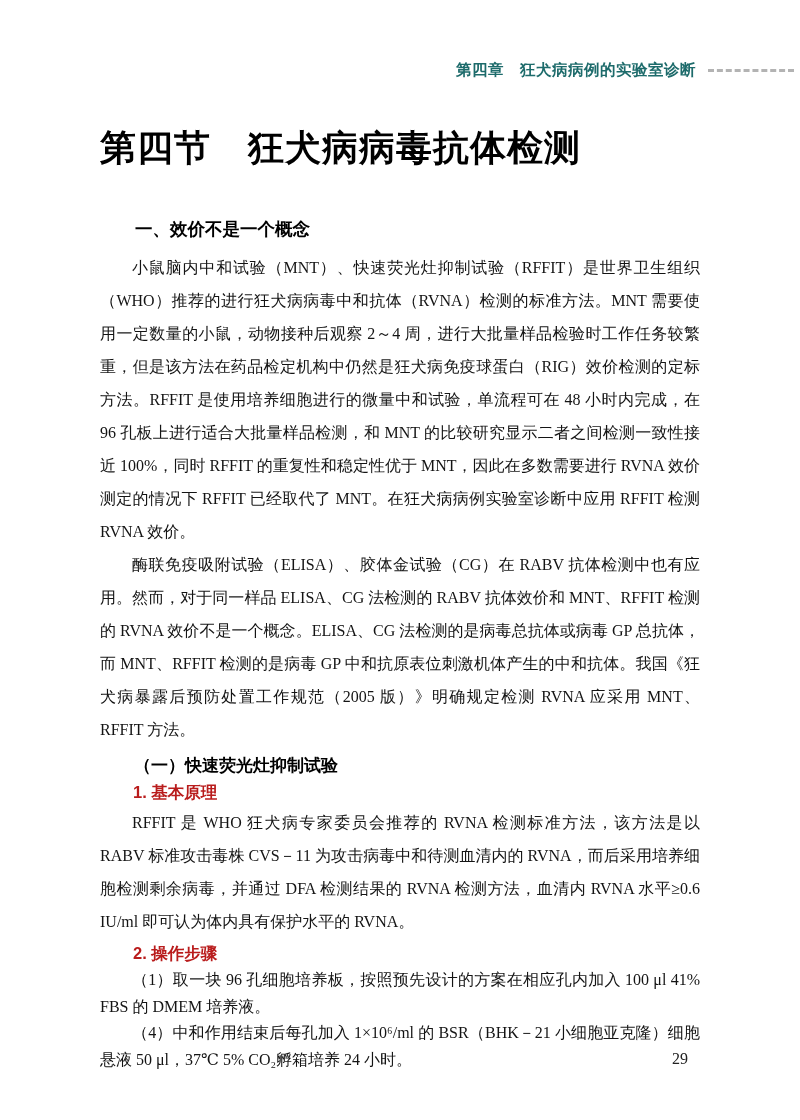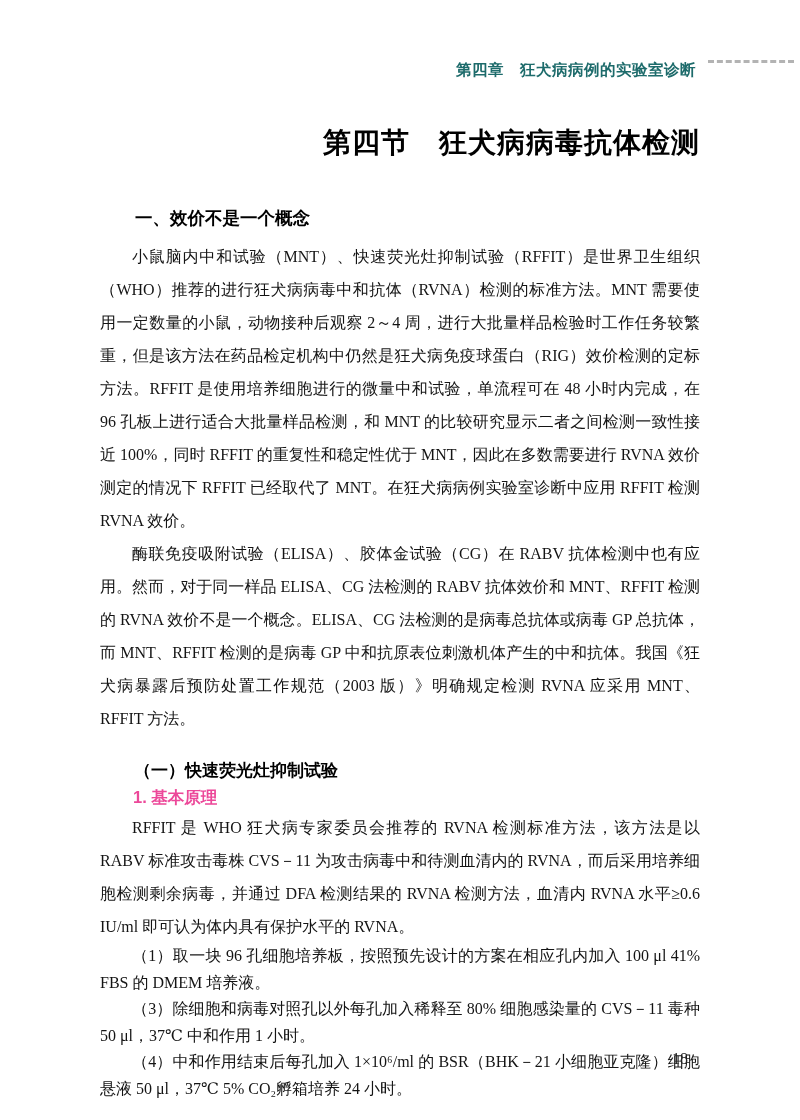--- a/index.html
+++ b/index.html
@@ -17,20 +17,21 @@
     overflow: hidden;
     background: #ffffff;
   }
   
   .running-head {
     position: absolute;
     top: 60px;
     left: 100px;
     right: 6px;
     display: flex;
+    align-items: center;
     justify-content: flex-end;
     gap: 12px;
   }
   .chapter {
     font-family: "Liberation Sans", "DejaVu Sans", sans-serif;
     font-weight: 700;
     font-size: 15.5px;
     letter-spacing: 0.5px;
     color: #1d6b6b;
     white-space: nowrap;
@@ -38,23 +39,23 @@
   .dash-rule {
     width: 86px;
     height: 0;
     border-top: 3px dashed #b3b3b3;
   }
   
   .content { padding: 0 100px; }
   .title {
     margin: 0;
     padding-top: 124px;
-    text-align: right;
+    text-align: left;
     font-family: "Liberation Sans", "DejaVu Sans", sans-serif;
-    font-size: 28px;
+    font-size: 36px;
     font-weight: 700;
     letter-spacing: 1px;
     color: #000;
   }
   .section-heading {
     margin: 44px 0 0 0;
     font-family: "Liberation Sans", "DejaVu Sans", sans-serif;
     font-size: 17.5px;
     font-weight: 700;
     text-indent: 2em;
@@ -62,34 +63,34 @@
   }
   .para {
     margin: 10px 0 0 0;
     font-size: 16px;
     line-height: 33px;
     text-align: justify;
     text-indent: 2em;
   }
   .para + .para { margin-top: 0; }
   .sub-heading {
-    margin: 24px 0 0 0;
+    margin: 8px 0 0 0;
     font-family: "Liberation Sans", "DejaVu Sans", sans-serif;
     font-size: 17px;
     font-weight: 700;
     text-indent: 2em;
     color: #000;
   }
   .num-heading {
     margin: 5px 0 0 0;
     font-family: "Liberation Sans", "DejaVu Sans", sans-serif;
     font-size: 16.5px;
     font-weight: 700;
     text-indent: 2em;
-    color: #ec4899;
+    color: #b91c1c;
   }
   .num-heading + .para { margin-top: 2px; }
   .step {
     margin: 0;
     font-size: 16px;
     line-height: 26.5px;
     text-align: justify;
     text-indent: 2em;
   }
   .num-heading + .step { margin-top: 2px; }
@@ -112,36 +113,36 @@
   </header>
 
   <div class="content">
 
     <h1 class="title">第四节　狂犬病病毒抗体检测</h1>
 
     <h2 class="section-heading">一、效价不是一个概念</h2>
 
     <p class="para">小鼠脑内中和试验（MNT）、快速荧光灶抑制试验（RFFIT）是世界卫生组织（WHO）推荐的进行狂犬病病毒中和抗体（RVNA）检测的标准方法。MNT 需要使用一定数量的小鼠，动物接种后观察 2～4 周，进行大批量样品检验时工作任务较繁重，但是该方法在药品检定机构中仍然是狂犬病免疫球蛋白（RIG）效价检测的定标方法。RFFIT 是使用培养细胞进行的微量中和试验，单流程可在 48 小时内完成，在 96 孔板上进行适合大批量样品检测，和 MNT 的比较研究显示二者之间检测一致性接近 100%，同时 RFFIT 的重复性和稳定性优于 MNT，因此在多数需要进行 RVNA 效价测定的情况下 RFFIT 已经取代了 MNT。在狂犬病病例实验室诊断中应用 RFFIT 检测 RVNA 效价。</p>
 
-    <p class="para">酶联免疫吸附试验（ELISA）、胶体金试验（CG）在 RABV 抗体检测中也有应用。然而，对于同一样品 ELISA、CG 法检测的 RABV 抗体效价和 MNT、RFFIT 检测的 RVNA 效价不是一个概念。ELISA、CG 法检测的是病毒总抗体或病毒 GP 总抗体，而 MNT、RFFIT 检测的是病毒 GP 中和抗原表位刺激机体产生的中和抗体。我国《狂犬病暴露后预防处置工作规范（2003 版）》明确规定检测 RVNA 应采用 MNT、RFFIT 方法。</p>
+    <p class="para">酶联免疫吸附试验（ELISA）、胶体金试验（CG）在 RABV 抗体检测中也有应用。然而，对于同一样品 ELISA、CG 法检测的 RABV 抗体效价和 MNT、RFFIT 检测的 RVNA 效价不是一个概念。ELISA、CG 法检测的是病毒总抗体或病毒 GP 总抗体，而 MNT、RFFIT 检测的是病毒 GP 中和抗原表位刺激机体产生的中和抗体。我国《狂犬病暴露后预防处置工作规范（2005 版）》明确规定检测 RVNA 应采用 MNT、RFFIT 方法。</p>
 
     <h3 class="sub-heading">（一）快速荧光灶抑制试验</h3>
 
     <h4 class="num-heading">1. 基本原理</h4>
 
     <p class="para">RFFIT 是 WHO 狂犬病专家委员会推荐的 RVNA 检测标准方法，该方法是以 RABV 标准攻击毒株 CVS－11 为攻击病毒中和待测血清内的 RVNA，而后采用培养细胞检测剩余病毒，并通过 DFA 检测结果的 RVNA 检测方法，血清内 RVNA 水平≥0.6 IU/ml 即可认为体内具有保护水平的 RVNA。</p>
 
+    <h4 class="num-heading">2. 操作步骤</h4>
 
     <p class="step">（1）取一块 96 孔细胞培养板，按照预先设计的方案在相应孔内加入 100 μl 41% FBS 的 DMEM 培养液。</p>
 
 
-    <p class="step">（3）除细胞和病毒对照孔以外每孔加入稀释至 80% 细胞感染量的 CVS－11 毒种 50 μl，37℃ 中和作用 1 小时。</p>
 
     <p class="step">（4）中和作用结束后每孔加入 1×10⁶/ml 的 BSR（BHK－21 小细胞亚克隆）细胞悬液 50 μl，37℃ 5% CO₂孵箱培养 24 小时。</p>
 
 
   </div>
 
   <footer>
-    <span class="page-number">18</span>
+    <span class="page-number">29</span>
   </footer>
 
 </div>
 
 </body></html>

